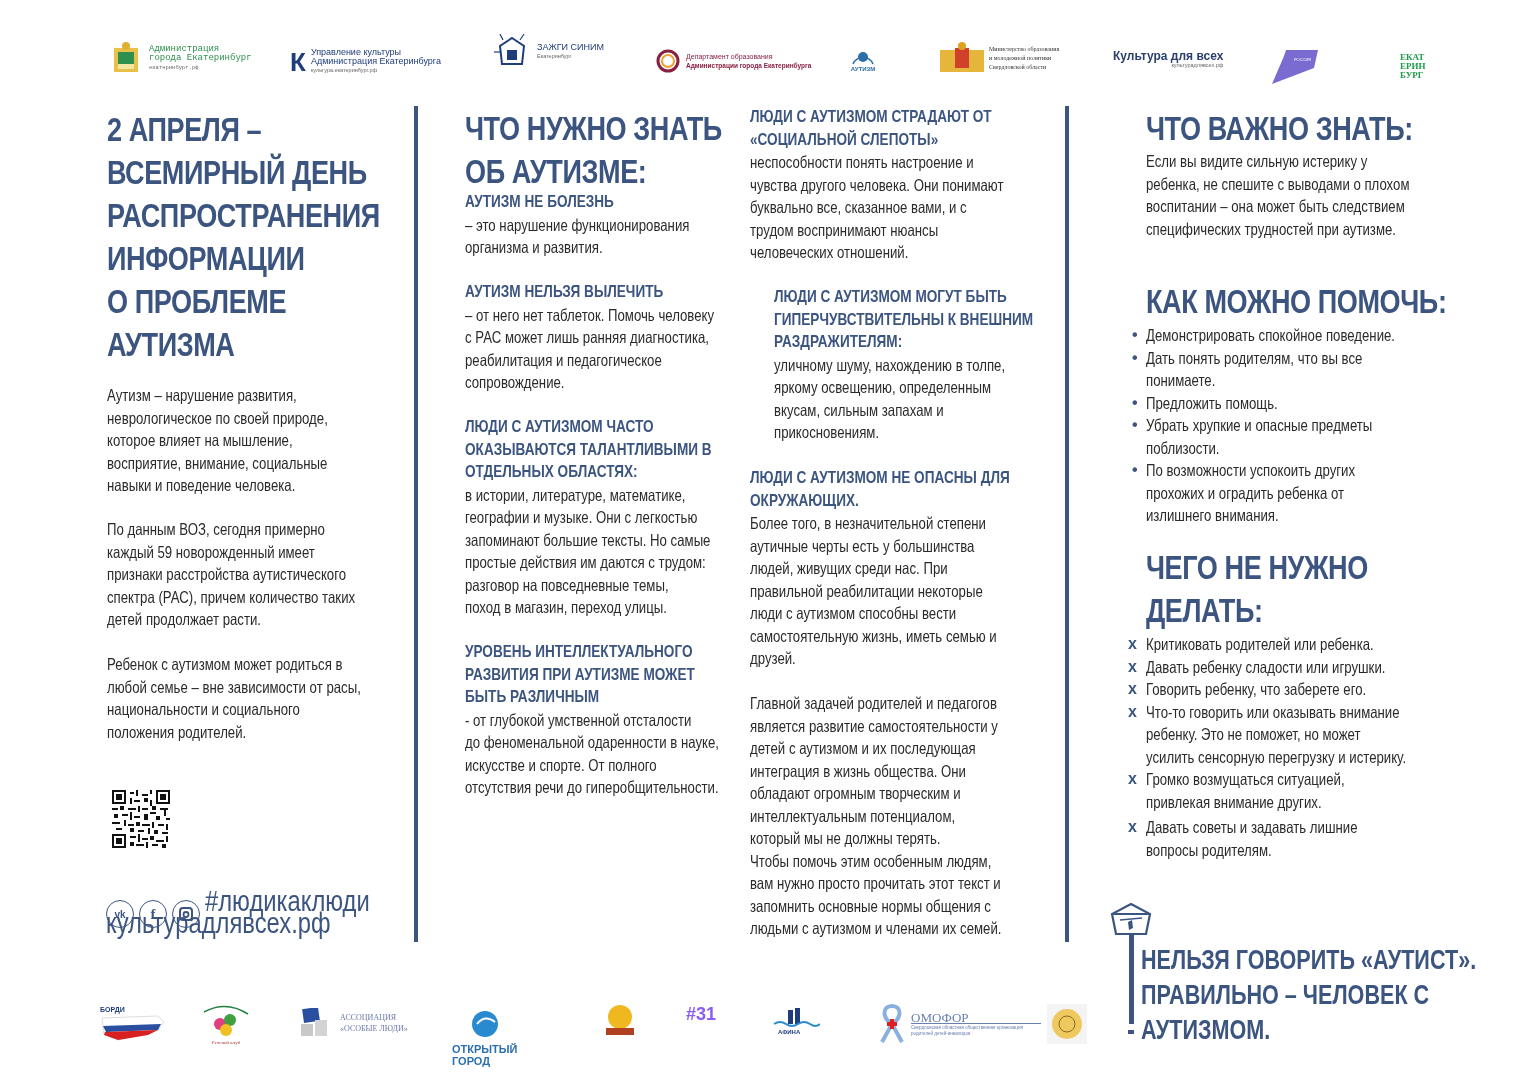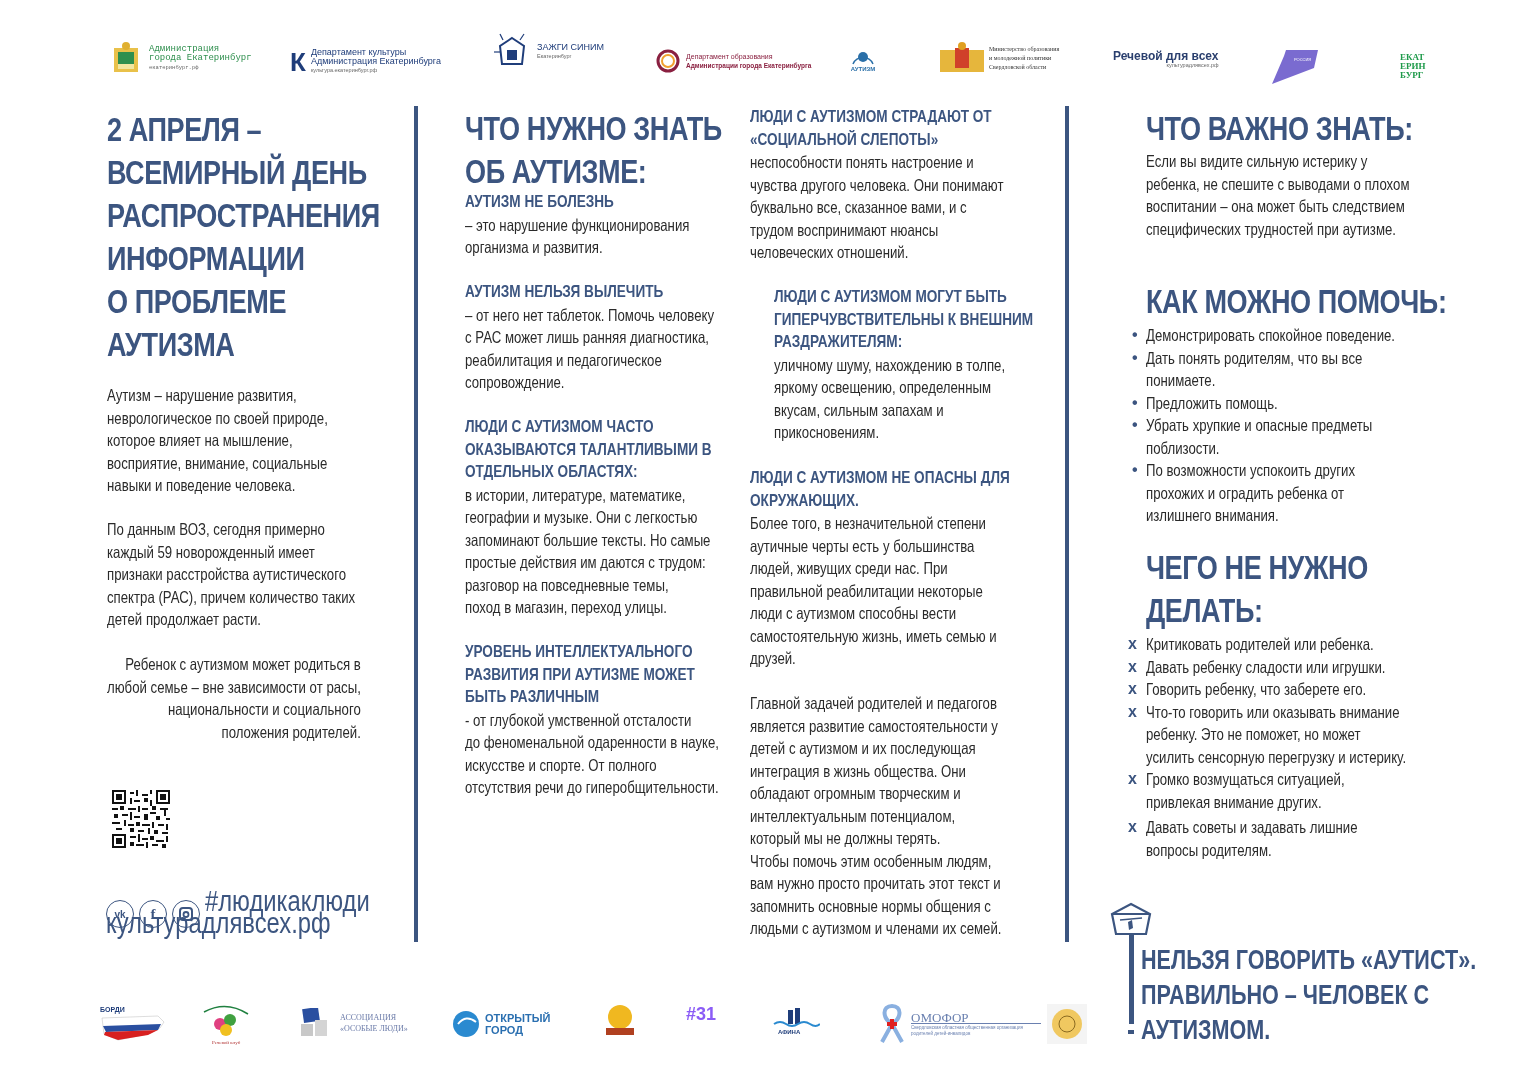--- a/index.html
+++ b/index.html
@@ -48,21 +48,21 @@
   <div class="txt" style="color:#2f8f4e;font-family:Liberation Mono, monospace;">
     <div class="big">Администрация</div>
     <div class="big">города Екатеринбург</div>
     <div class="small">екатеринбург.рф</div>
   </div>
 </div>
 
 <div class="logo" style="left:290px; top:48px;">
   <div style="font-weight:bold; font-size:26px; color:#1f3d7a; line-height:26px;">К</div>
   <div class="txt" style="color:#1f3d7a;">
-    <div class="big">Департамент культуры</div>
+    <div class="big">Управление культуры</div>
     <div class="big">Администрация Екатеринбурга</div>
     <div class="small">культура.екатеринбург.рф</div>
   </div>
 </div>
 
 <div class="logo" style="left:492px; top:30px;">
   <svg width="40" height="44" viewBox="0 0 40 44">
     <line x1="8" y1="4" x2="11" y2="10" stroke="#1f3d7a" stroke-width="1.2"></line>
     <line x1="32" y1="4" x2="28" y2="10" stroke="#1f3d7a" stroke-width="1.2"></line>
     <line x1="2" y1="22" x2="8" y2="22" stroke="#1f3d7a" stroke-width="1.2"></line>
@@ -104,21 +104,21 @@
   </svg>
   <div class="txt" style="color:#333; font-family:'Liberation Serif', serif;">
     <div style="font-size:6px;">Министерство образования</div>
     <div style="font-size:6px;">и молодежной политики</div>
     <div style="font-size:6px;">Свердловской области</div>
   </div>
 </div>
 
 <div class="logo" style="left:1113px; top:52px;">
   <div class="txt" style="color:#2a3f6e;">
-    <div style="font-size:12px; font-weight:bold;">Речевой для всех</div>
+    <div style="font-size:12px; font-weight:bold;">Культура для всех</div>
     <div class="small" style="text-align:right;">культурадлявсех.рф</div>
   </div>
 </div>
 
 <div class="logo" style="left:1272px; top:46px;">
   <svg width="46" height="38" viewBox="0 0 46 38">
     <polygon points="14,4 46,4 42,22 0,38 12,10" fill="#7a6bd0"></polygon>
     <text x="22" y="15" font-size="4" fill="#fff" font-family="Liberation Sans, sans-serif">РОССИЯ</text>
   </svg>
 </div>
@@ -152,21 +152,21 @@
 </div>
 
 <div class="block" style="left:107px; top:518px;">
   <p class="body-t">По данным ВОЗ, сегодня примерно</p>
   <p class="body-t">каждый 59 новорожденный имеет</p>
   <p class="body-t">признаки расстройства аутистического</p>
   <p class="body-t">спектра (РАС), причем количество таких</p>
   <p class="body-t">детей продолжает расти.</p>
 </div>
 
-<div class="block" style="left:107px; top:653px;text-align:right;">
+<div class="block" style="left:107px; top:653px;">
   <p class="body-t">Ребенок с аутизмом может родиться в</p>
   <p class="body-t">любой семье – вне зависимости от расы,</p>
   <p class="body-t">национальности и социального</p>
   <p class="body-t">положения родителей.</p>
 </div>
 
 <div class="abs" style="left:112px; top:790px; width:58px; height:58px;">
   <svg width="58" height="58" viewBox="0 0 29 29">
     <rect width="29" height="29" fill="#fff"></rect>
     <g fill="#111">
@@ -454,21 +454,21 @@
     <rect x="2" y="0" width="16" height="14" fill="#2a4fa0" transform="rotate(-8 10 7)"></rect>
     <rect x="0" y="16" width="12" height="12" fill="#c8c8c8"></rect>
     <rect x="14" y="12" width="12" height="16" fill="#d4d4d4"></rect>
   </svg>
   <div style="font-family:'Liberation Serif', serif; font-size:8px; color:#6a7aa8; line-height:11px;">
     <div>АССОЦИАЦИЯ</div>
     <div>«ОСОБЫЕ ЛЮДИ»</div>
   </div>
 </div>
 
-<div class="logo" style="left:452px; top:1010px;">
+<div class="logo" style="left:452px; top:1010px;flex-direction:column;">
   <svg width="28" height="28" viewBox="0 0 28 28">
     <circle cx="14" cy="14" r="13" fill="#2a8ad0"></circle>
     <path d="M6 14 Q14 4 24 12" fill="none" stroke="#ffffff" stroke-width="2"></path>
   </svg>
   <div style="font-size:11px; font-weight:bold; color:#2a6fb0; line-height:12px;">
     <div>ОТКРЫТЫЙ</div>
     <div>ГОРОД</div>
   </div>
 </div>
 

